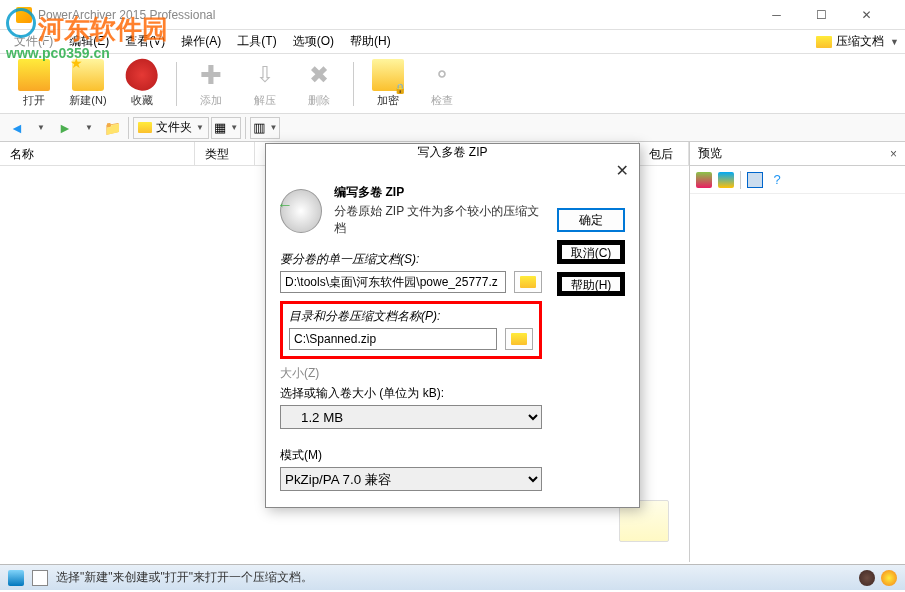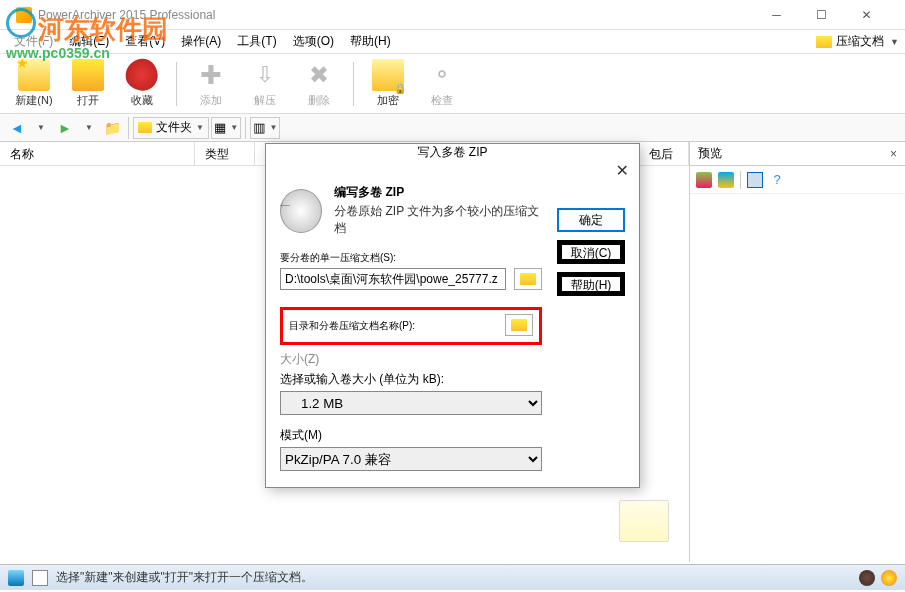--- a/index.html
+++ b/index.html
@@ -75,26 +75,26 @@
 .dialog-title .close-x { margin-left: auto; font-size: 16px; cursor: pointer; color: #333; }
 .dialog-body { padding: 10px 14px 16px; }
 .dialog-header { display: flex; align-items: center; gap: 12px; margin-bottom: 14px; }
 .cd-icon { width: 44px; height: 44px; border-radius: 50%; background: radial-gradient(#fff, #bbb); border: 1px solid #999; position: relative; }
 .cd-icon::after { content: "←"; position: absolute; top: 4px; left: -4px; color: #4caf50; font-size: 16px; font-weight: bold; }
 .dialog-header .titles .t1 { font-weight: bold; font-size: 12px; margin-bottom: 2px; }
 .dialog-header .titles .t2 { font-size: 12px; color: #333; }
 
 .dialog-row { display: flex; align-items: flex-end; gap: 8px; margin-bottom: 6px; }
 .dialog-row .field { flex: 1; }
-.dialog-row label { display: block; font-size: 10px; margin-bottom: 3px; }
+.dialog-row label { display: block; font-size: 12px; margin-bottom: 3px; font-style: italic; }
 .dialog-row input, .dialog-row select { width: 100%; height: 22px; border: 1px solid #888; padding: 0 4px; font-size: 12px; }
 .dialog-row .browse { width: 28px; height: 22px; border: 1px solid #aaa; background: #fdfdfd; display: flex; align-items: center; justify-content: center; cursor: pointer; }
 .dialog-row .browse .f-icon { width: 16px; height: 12px; background: linear-gradient(#ffeb3b, #fbc02d); border-radius: 1px; }
 
-.highlight-box { border: 3px solid #ff0000; padding: 4px 6px 6px; margin: 17px 0 6px; }
+.highlight-box { border: 3px solid #ff0000; padding: 4px 6px 6px; margin: 8px 0 6px; }
 
 .dialog-buttons { position: absolute; right: 14px; top: 64px; display: flex; flex-direction: column; gap: 8px; }
 .dlg-btn { width: 68px; height: 24px; border: 5px solid #000000; background: #fdfdfd; font-size: 12px; cursor: pointer; }
 .dlg-btn.primary { border: 2px solid #0078d7; }
 
 .dialog-inner { display: flex; gap: 10px; }
 .dialog-left { width: 262px; }
 
 .size-row select { width: 100%; height: 24px; border: 1px solid #888; padding-left: 16px; }
 .mode-row select { width: 100%; height: 24px; border: 1px solid #888; }
@@ -136,26 +136,26 @@
   <div class="spacer"></div>
   <div class="right-item">
     <div class="icon-folder"></div>
     <span>压缩文档</span>
     <span class="dropdown-arrow">▼</span>
   </div>
 </div>
 
 <div class="main-toolbar">
   <div class="tb-btn">
+    <div class="icon icon-open"></div>
+    <div class="label">打开</div>
+  </div>
+  <div class="tb-btn">
     <div class="icon icon-new"></div>
     <div class="label">新建(N)</div>
-  </div>
-  <div class="tb-btn">
-    <div class="icon icon-open"></div>
-    <div class="label">打开</div>
   </div>
   <div class="tb-btn">
     <div class="icon icon-fav"></div>
     <div class="label">收藏</div>
   </div>
   <div class="tb-sep"></div>
   <div class="tb-btn disabled">
     <div class="icon icon-add">✚</div>
     <div class="label">添加</div>
   </div>
@@ -260,38 +260,39 @@
             </div>
             <div class="browse">
                 <div class="f-icon"></div>
               </div>
           </div>
 
           <div class="highlight-box">
             <div class="dialog-row" style="margin-bottom:0">
               <div class="field">
                 <label>目录和分卷压缩文档名称(P):</label>
+                <input type="text" value="C:\Spanned.zip" style="">
               </div>
               <div class="browse">
                   <div class="f-icon"></div>
                 </div>
             </div>
           </div>
 
           <div style="margin-top:2px">
             <label style="color:#888">大小(Z)</label>
             <label style="display:block;margin:3px 0">选择或输入卷大小 (单位为 kB):</label>
             <div class="size-row">
               <select>
                 <option>1.2 MB</option>
               </select>
             </div>
           </div>
 
-          <div style="margin-top:12px">
+          <div style="margin-top:18px">
             <label style="display:block;margin-bottom:3px">模式(M)</label>
             <div class="mode-row">
               <select>
                 <option>PkZip/PA 7.0 兼容</option>
               </select>
             </div>
           </div>
         </div>
       </div>
 

